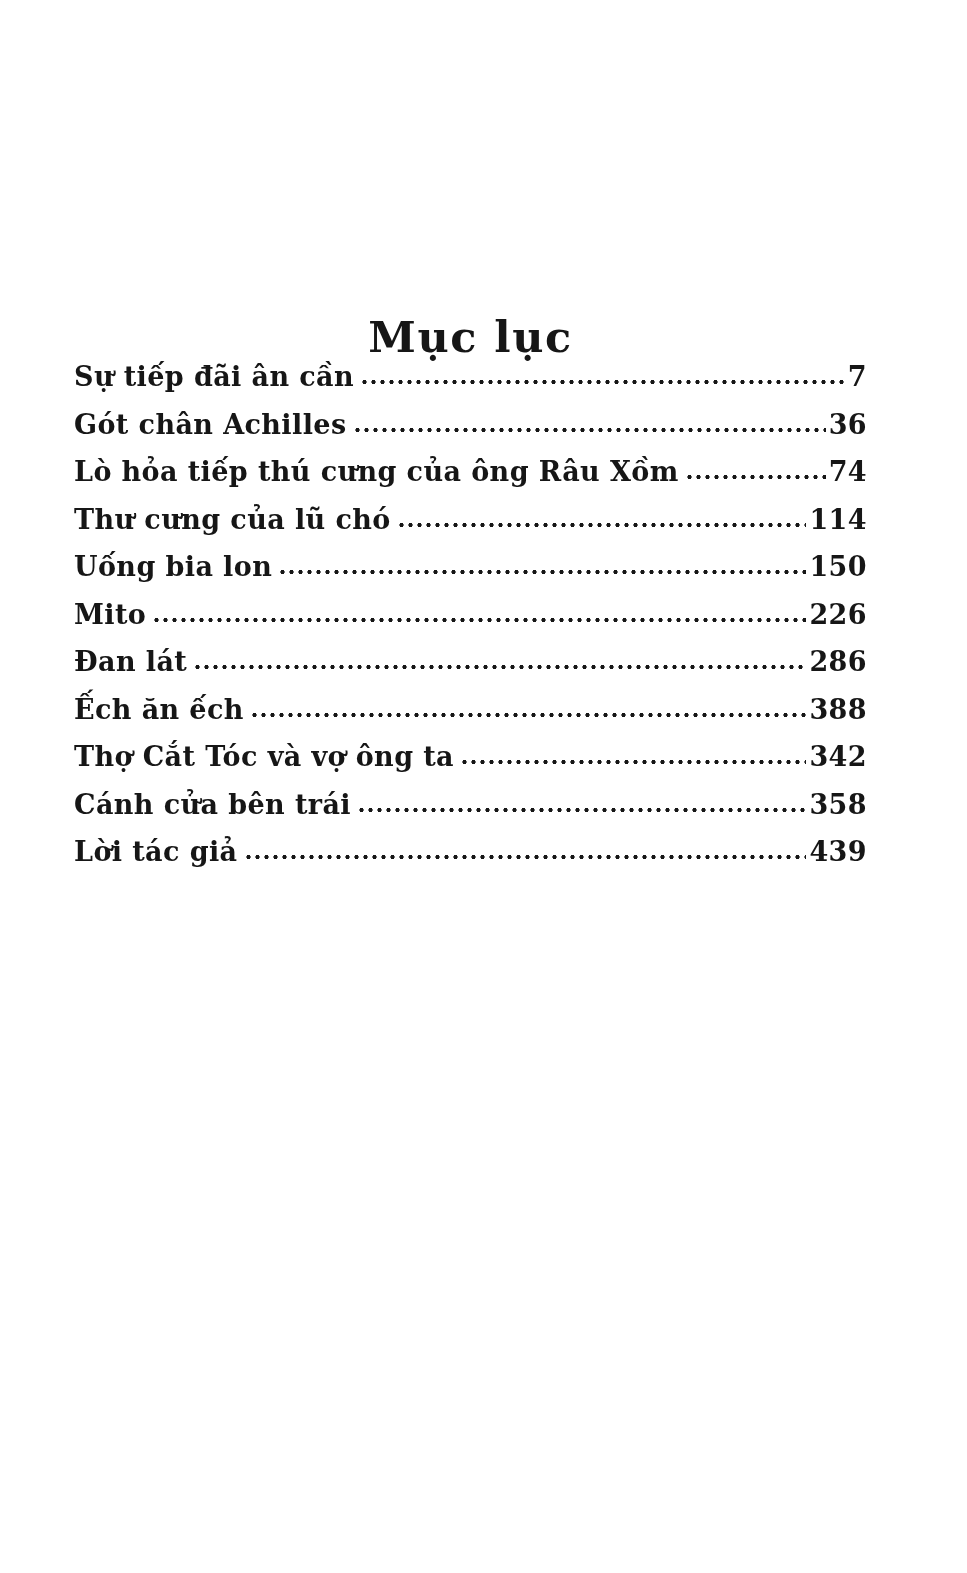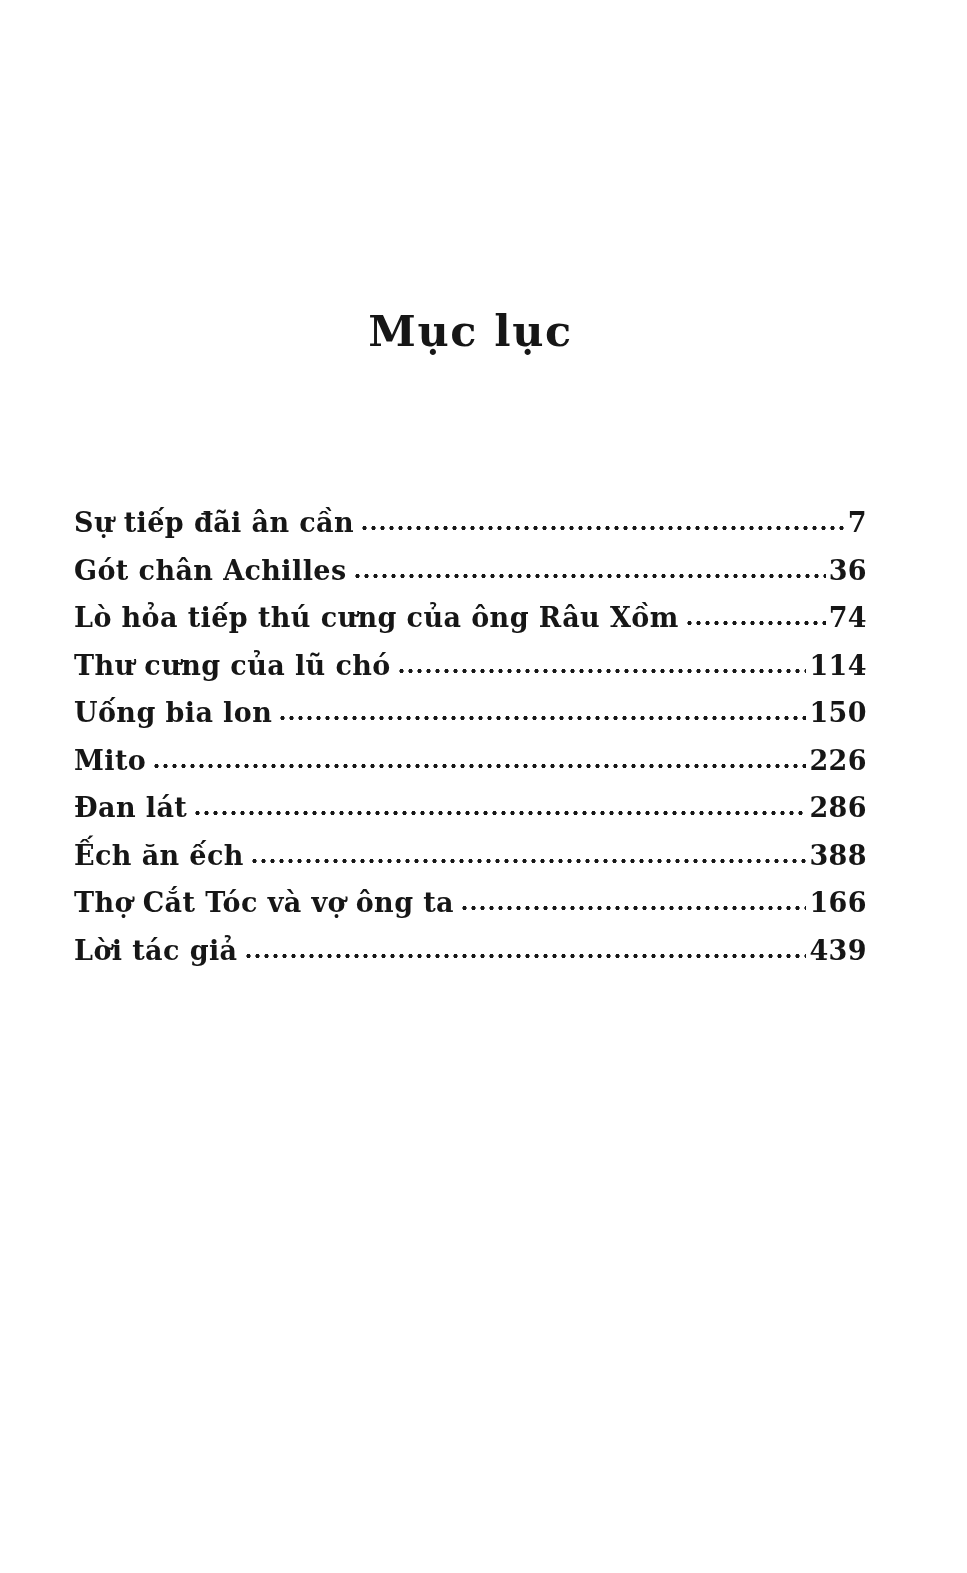--- a/index.html
+++ b/index.html
@@ -13,34 +13,33 @@
     position: relative;
     font-family: "DejaVu Serif", "Liberation Serif", serif;
     color: #161616;
     overflow: hidden;
   }
   .page {
     width: 967px;
     height: 1573px;
     background: #ffffff;
     box-sizing: border-box;
-    padding: 4px 100px 0 74px;
+    padding: 10px 100px 0 74px;
   }
   .page-title {
     margin: 0;
     padding-top: 303px;
     text-align: center;
     font-size: 43px;
     font-weight: bold;
     letter-spacing: 1.5px;
     line-height: 1.15;
     color: #161616;
   }
   .toc-list {
-    margin-top: 152px;
   }
   .toc-row {
     display: flex;
     align-items: flex-end;
     font-size: 27px;
     font-weight: bold;
     line-height: 29px;
     height: 29px;
     margin-bottom: 18.5px;
     letter-spacing: 0.4px;
@@ -118,23 +117,28 @@
 
     <div class="toc-row">
       <span class="toc-title">Ếch ăn ếch</span>
       <span class="dot-leader"></span>
       <span class="toc-page">388</span>
     </div>
 
     <div class="toc-row">
       <span class="toc-title">Thợ Cắt Tóc và vợ ông ta</span>
       <span class="dot-leader"></span>
-      <span class="toc-page">166</span>
+      <span class="toc-page">342</span>
     </div>
 
+    <div class="toc-row">
+      <span class="toc-title">Cánh cửa bên trái</span>
+      <span class="dot-leader"></span>
+      <span class="toc-page">358</span>
+    </div>
 
     <div class="toc-row">
       <span class="toc-title">Lời tác giả</span>
       <span class="dot-leader"></span>
       <span class="toc-page">439</span>
     </div>
 
   </div>
 </div>
 

